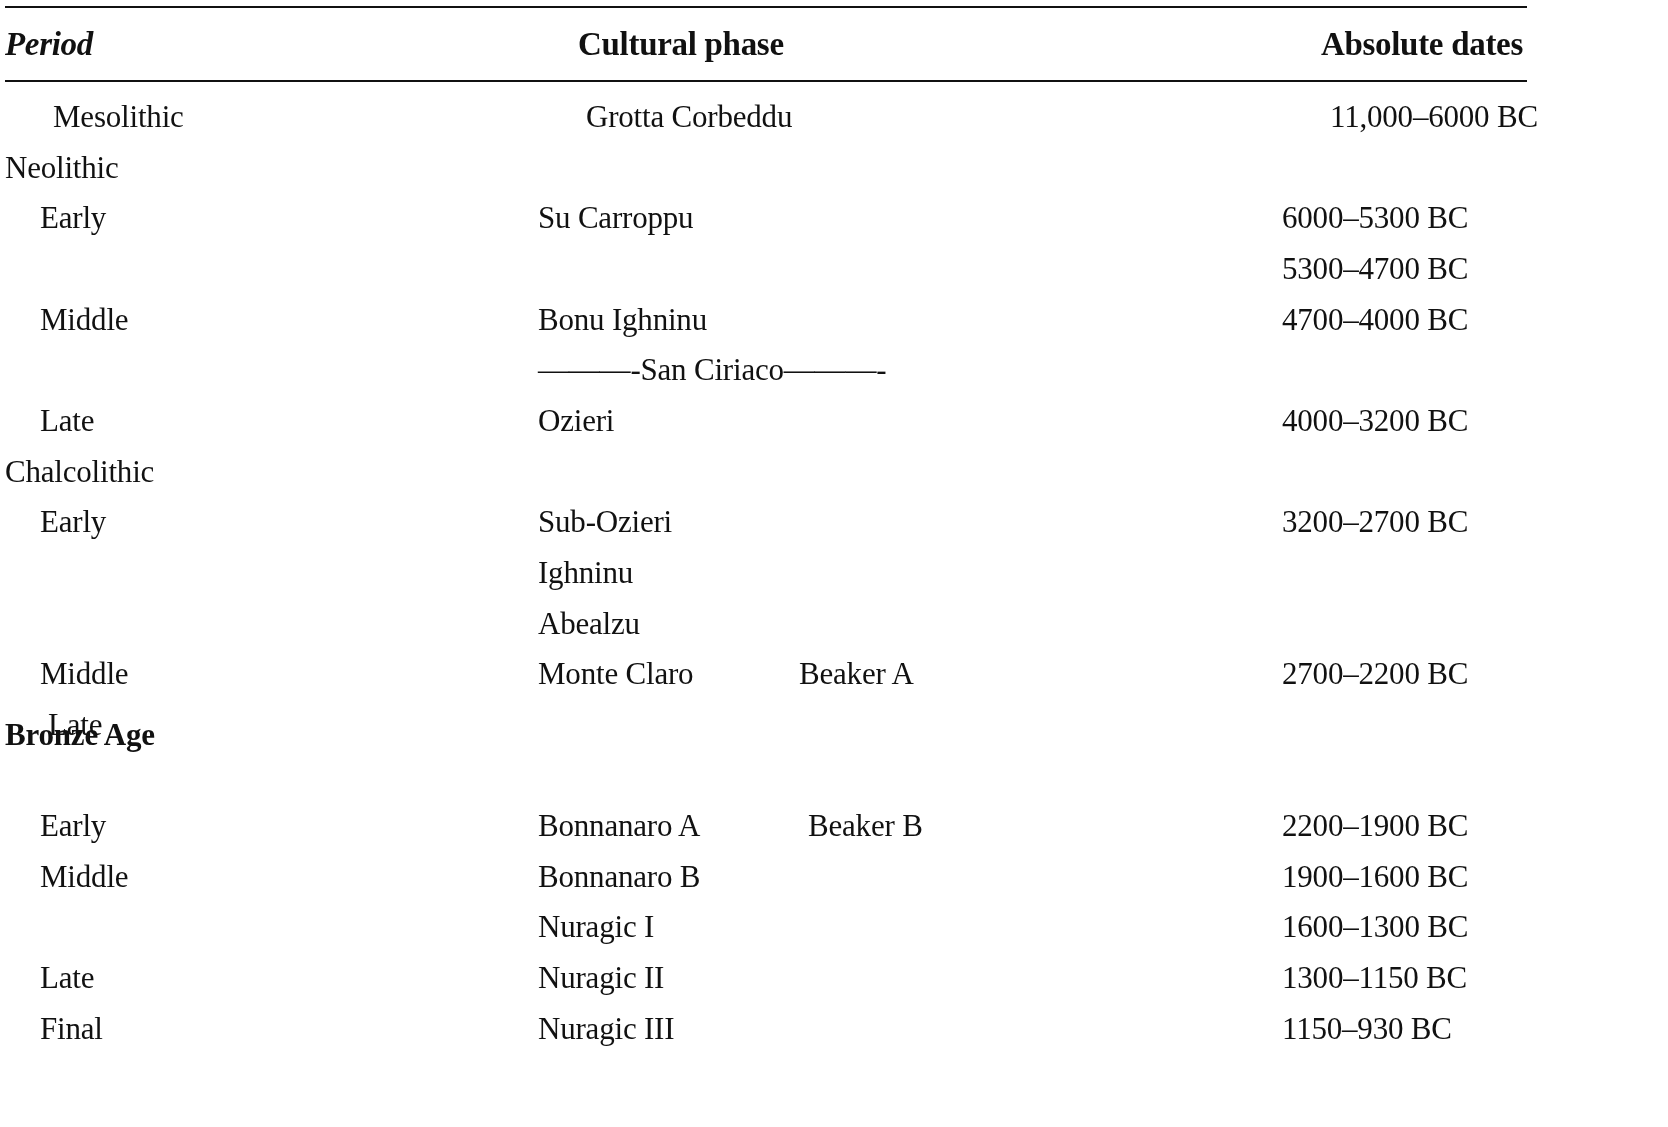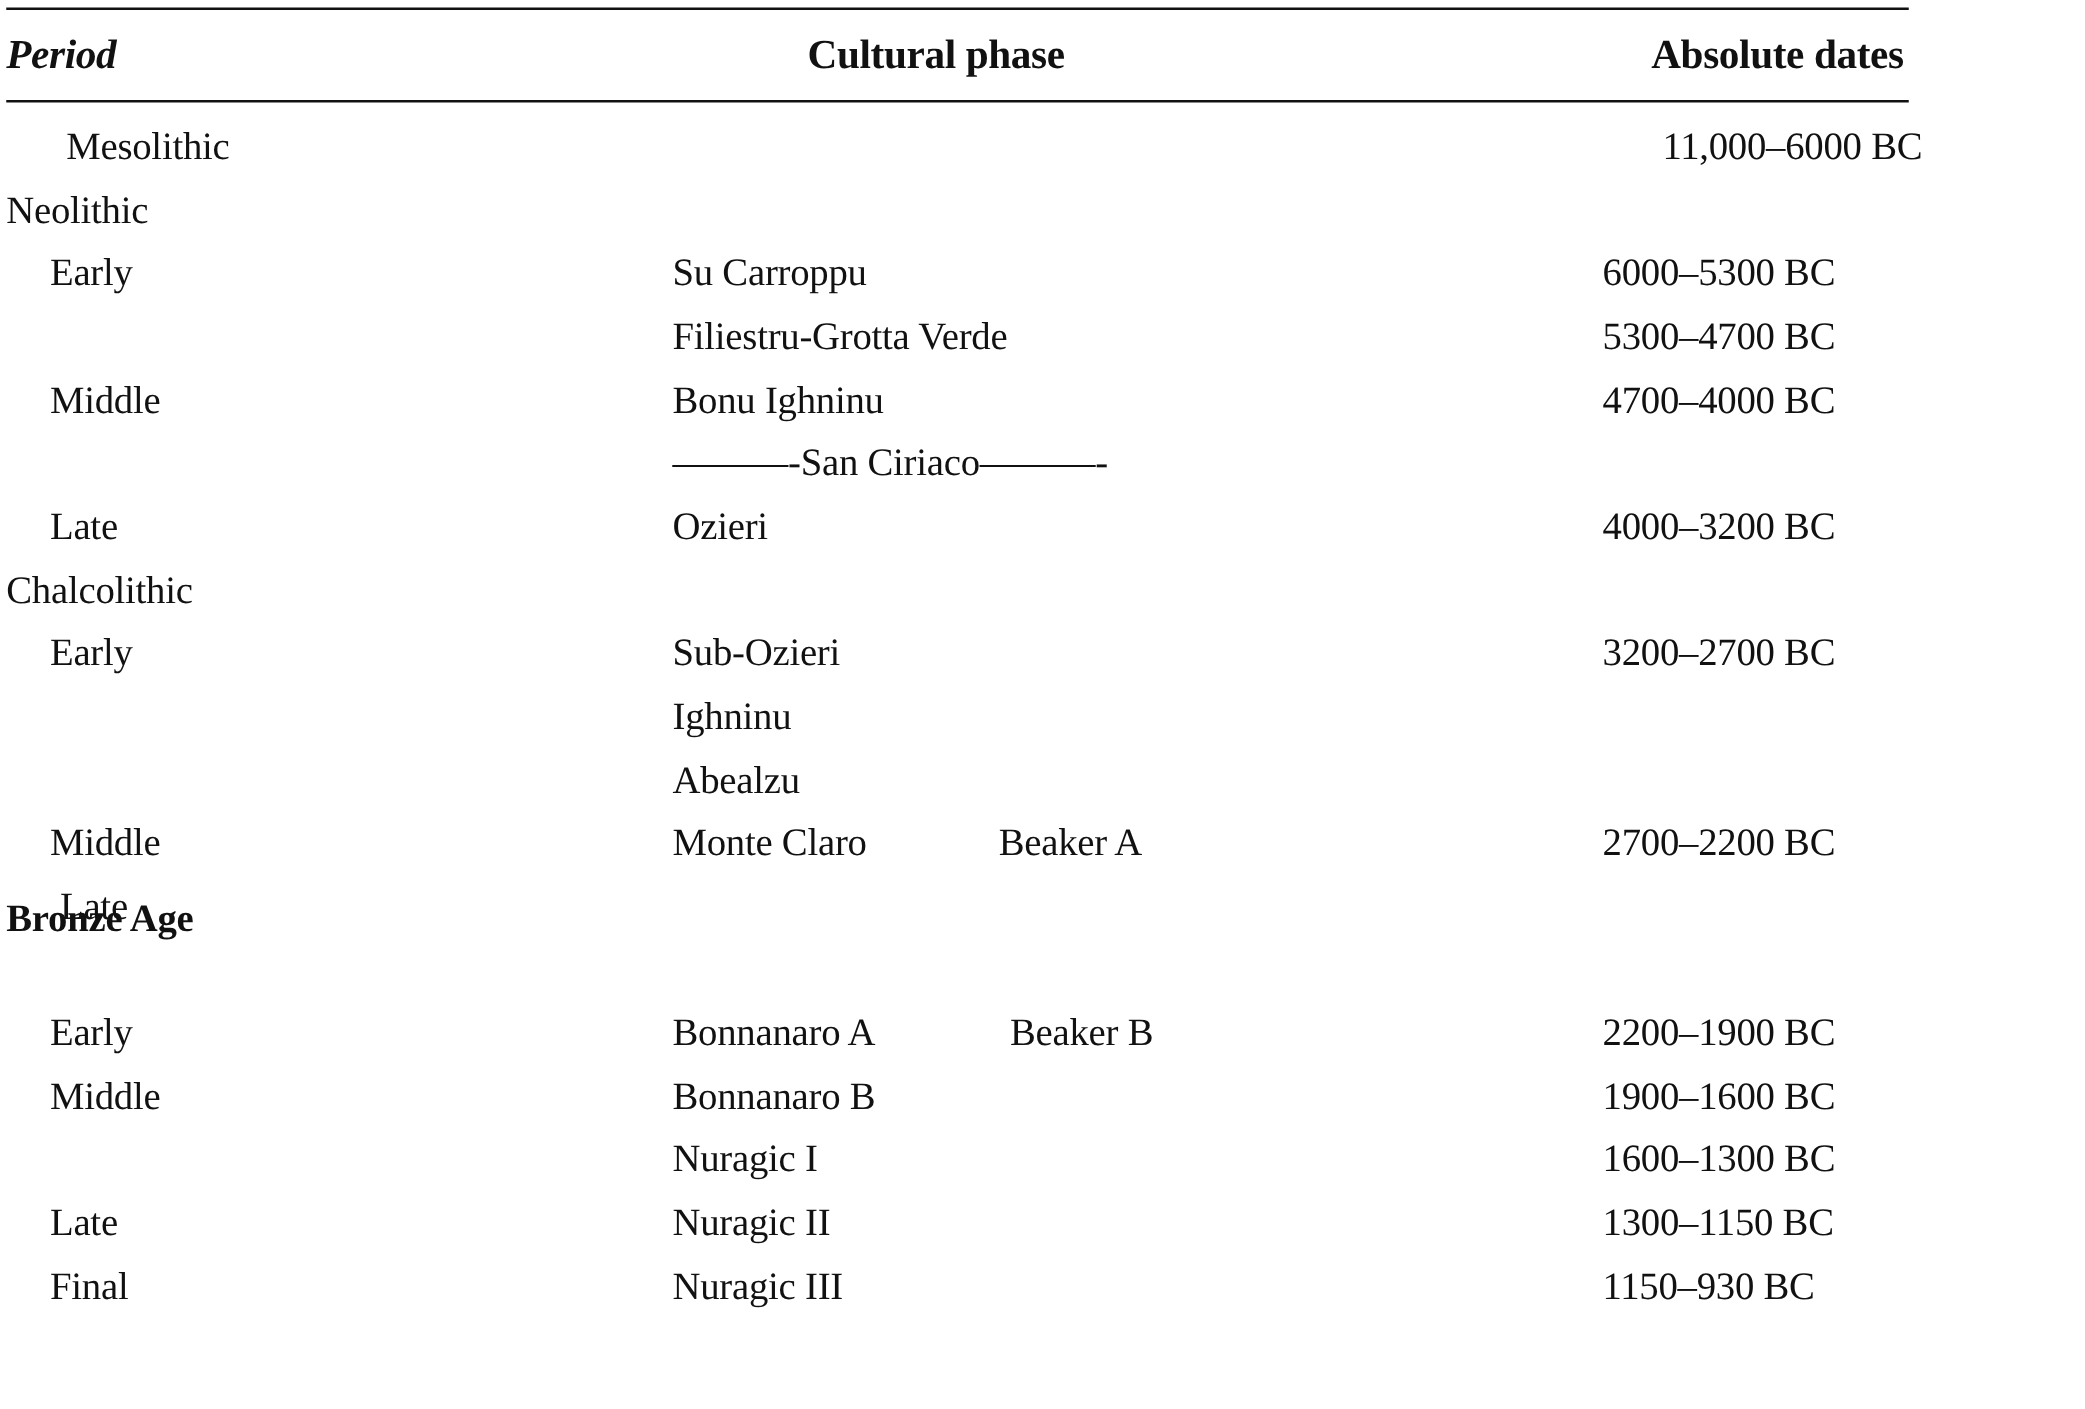--- a/index.html
+++ b/index.html
@@ -28,21 +28,21 @@
     .hdr {
       position: absolute;
       top: 24px;
       font-weight: bold;
       font-size: 33px;
       line-height: 40px;
       white-space: nowrap;
       letter-spacing: -0.3px;
     }
     .hdr.period { left: 5px; font-style: italic; }
-    .hdr.phase { left: 646px; }
+    .hdr.phase { left: 578px; }
     .hdr.dates { right: 145px; text-align: right; }
 
     .row {
       position: absolute;
       left: 0;
       width: 1668px;
       height: 50px;
       font-size: 31px;
       line-height: 40px;
       white-space: nowrap;
@@ -67,35 +67,35 @@
 
   <div class="hdr period">Period</div>
   <div class="hdr phase">Cultural phase</div>
   <div class="hdr dates">Absolute dates</div>
 
   <div class="rule mid"></div>
 
   <div id="rows">
       <div class="row" style="top: 97px; margin-left: 48px;">
         <span class="cell period">Mesolithic</span>
+        <span class="cell phase">Grotta Corbeddu</span>
         <span class="cell dates">11,000–6000 BC</span>
       </div>
       <div class="row" style="top: 147.65px;">
         <span class="cell period">Neolithic</span>
         <span class="cell phase"></span>
         <span class="cell dates"></span>
       </div>
       <div class="row" style="top: 198.3px;">
         <span class="cell period sub">Early</span>
         <span class="cell phase">Su Carroppu</span>
         <span class="cell dates">6000–5300 BC</span>
       </div>
       <div class="row" style="top: 248.95px;">
         <span class="cell period sub"></span>
-        <span class="cell phase">Filiestru-Grotta Verde</span>
         <span class="cell dates">5300–4700 BC</span>
       </div>
       <div class="row" style="top: 299.6px;">
         <span class="cell period sub">Middle</span>
         <span class="cell phase">Bonu Ighninu</span>
         <span class="cell dates">4700–4000 BC</span>
       </div>
       <div class="row" style="top: 350.25px;">
         <span class="cell period sub"></span>
         <span class="cell phase">———-San Ciriaco———-</span>

